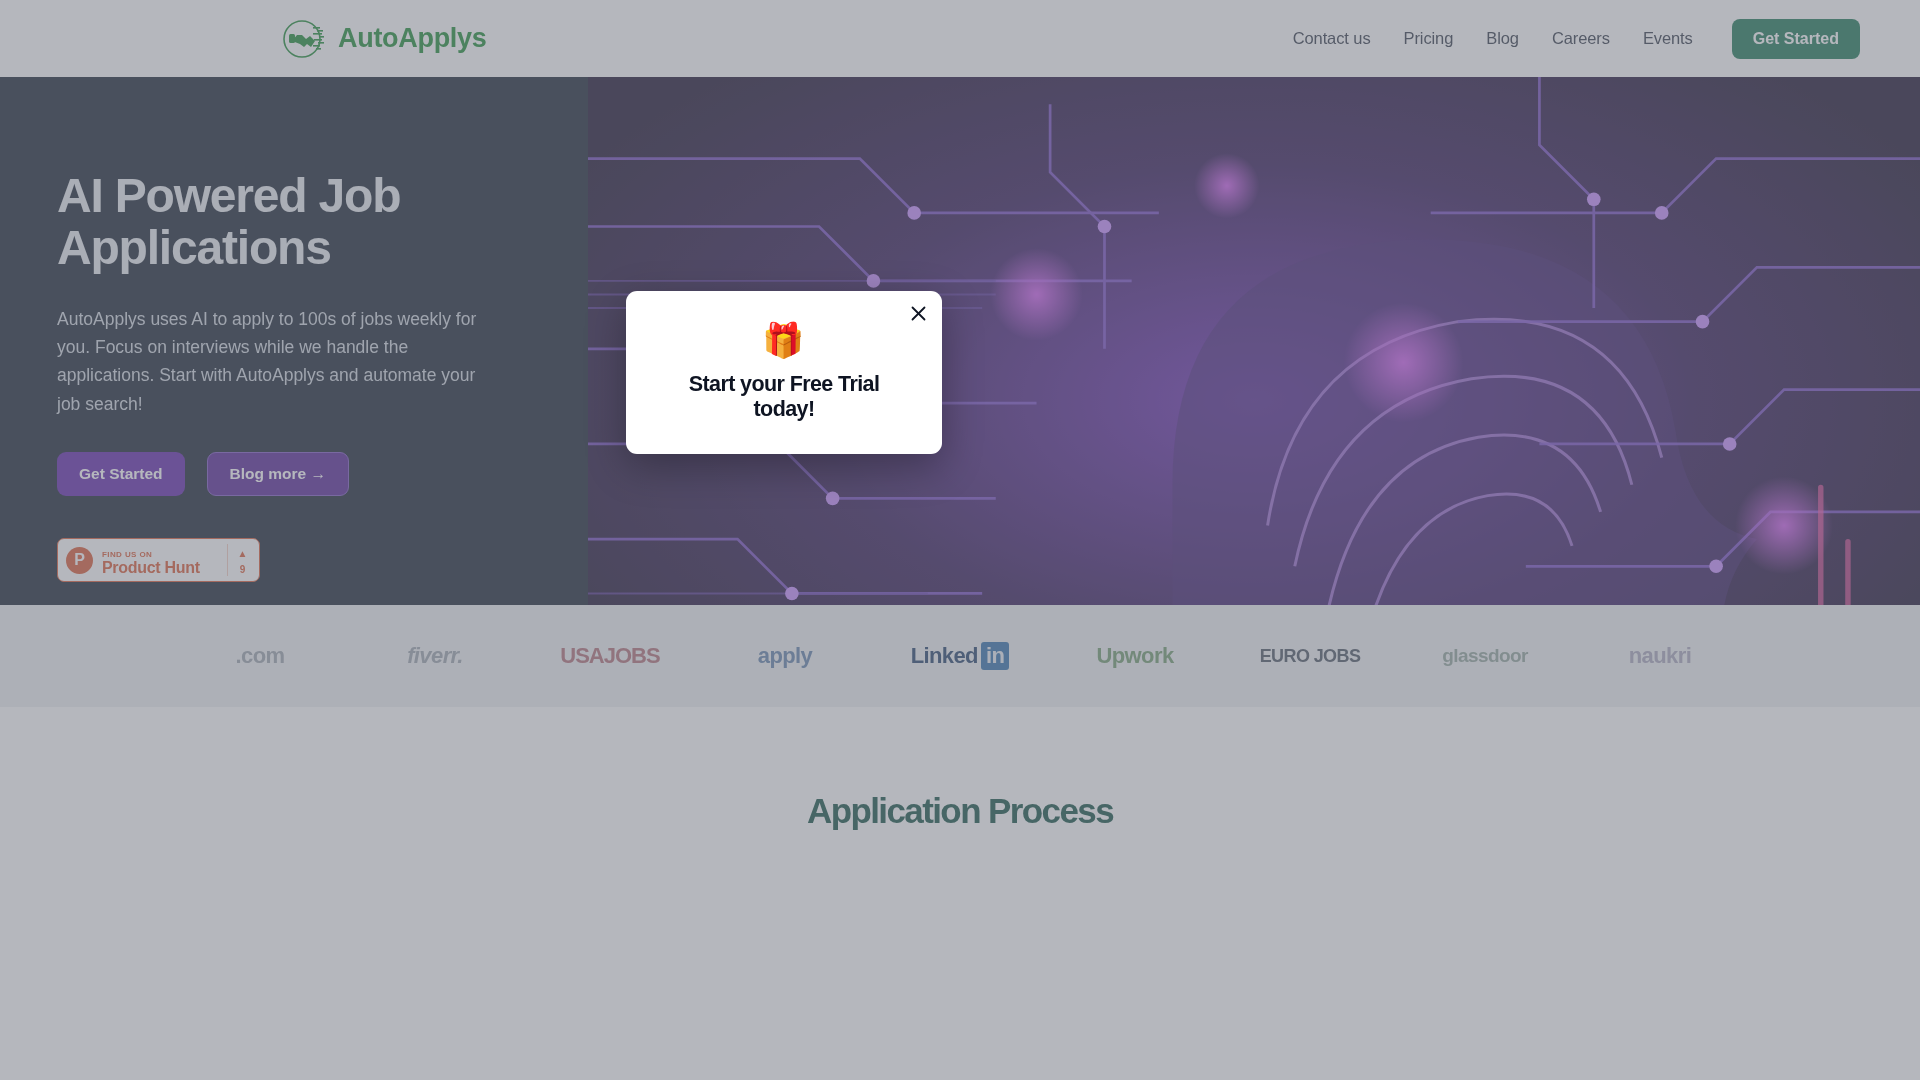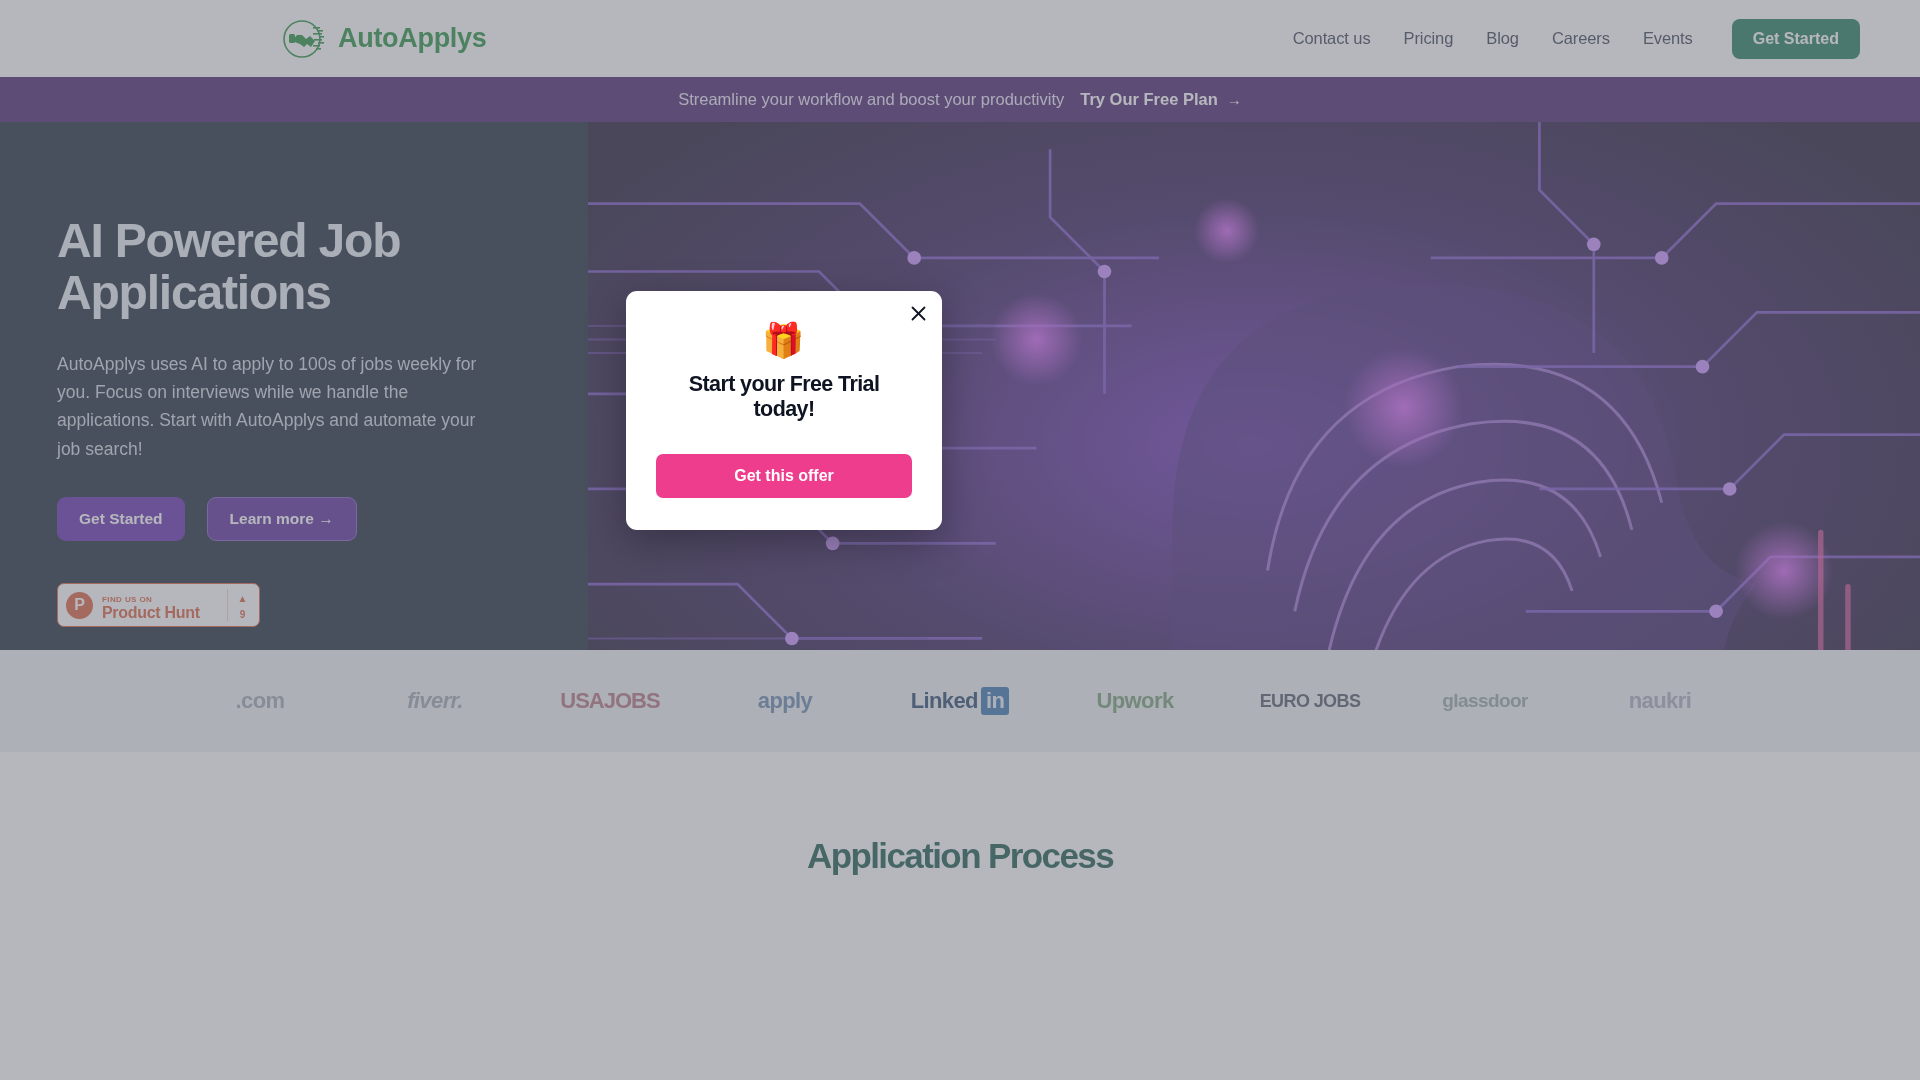--- a/index.html
+++ b/index.html
@@ -173,36 +173,29 @@
     <nav class="nav">
       <a href="#">Contact us</a>
       <a href="#">Pricing</a>
       <a href="#">Blog</a>
       <a href="#">Careers</a>
       <a href="#">Events</a>
       <button class="btn-header">Get Started</button>
     </nav>
   </header>
 
-  <div class="banner">
-    <span>Streamline your workflow and boost your productivity</span>
-    <span class="cta">
-      <span>Try Our Free Plan</span>
-      <span class="arr">→</span>
-    </span>
-  </div>
 
   <section class="hero">
     <div class="hero-left">
       <h1>AI Powered Job Applications</h1>
       <p class="sub">AutoApplys uses AI to apply to 100s of jobs weekly for you. Focus on interviews while we handle the applications. Start with AutoApplys and automate your job search!</p>
 
       <div class="hero-buttons">
         <button class="btn-primary">Get Started</button>
-        <button class="btn-secondary">Learn more →</button>
+        <button class="btn-secondary">Blog more →</button>
       </div>
 
       <div class="ph-badge">
         <span class="ph-icon">P</span>
         <span class="ph-txt">
           <span class="small">FIND US ON</span><br>
           <span class="big">Product Hunt</span>
         </span>
         <span class="ph-vote">
           <span class="tri">▲</span><br>
@@ -318,14 +311,13 @@
 
 <div class="modal">
   <button class="modal-close">
     <svg width="15" height="15" viewBox="0 0 15 15">
       <line x1="1.5" y1="1.5" x2="13.5" y2="13.5" stroke="#0e1422" stroke-width="1.8" stroke-linecap="round"></line>
       <line x1="13.5" y1="1.5" x2="1.5" y2="13.5" stroke="#0e1422" stroke-width="1.8" stroke-linecap="round"></line>
     </svg>
   </button>
   <div class="modal-emoji">🎁</div>
   <h3>Start your Free Trial today!</h3>
-  <button class="modal-cta">Get this offer</button>
 </div>
 
 </body></html>

